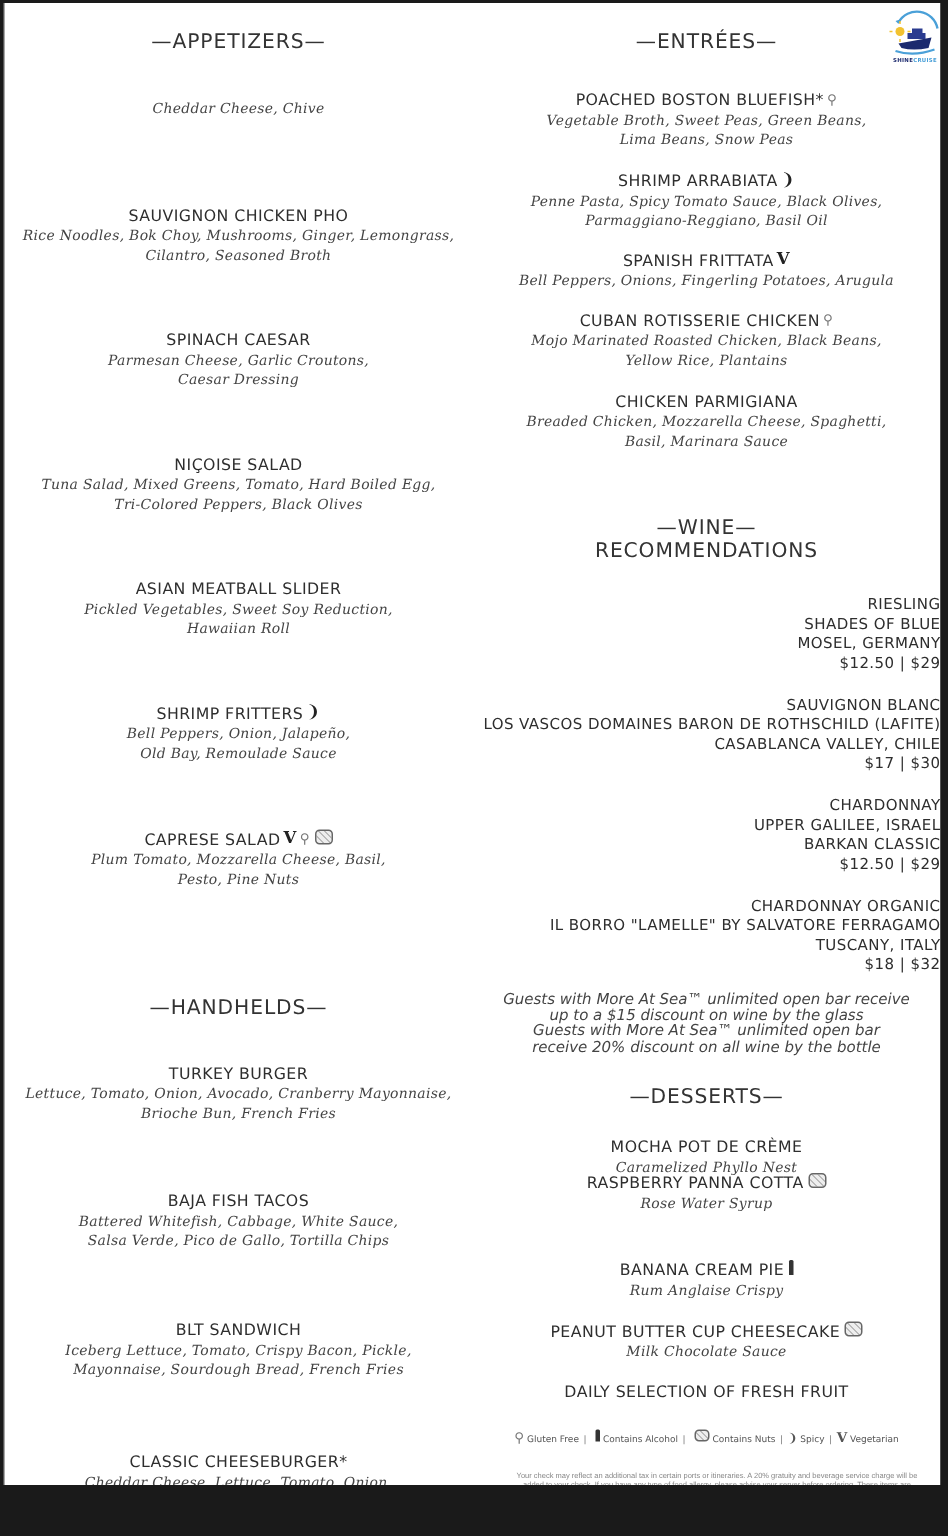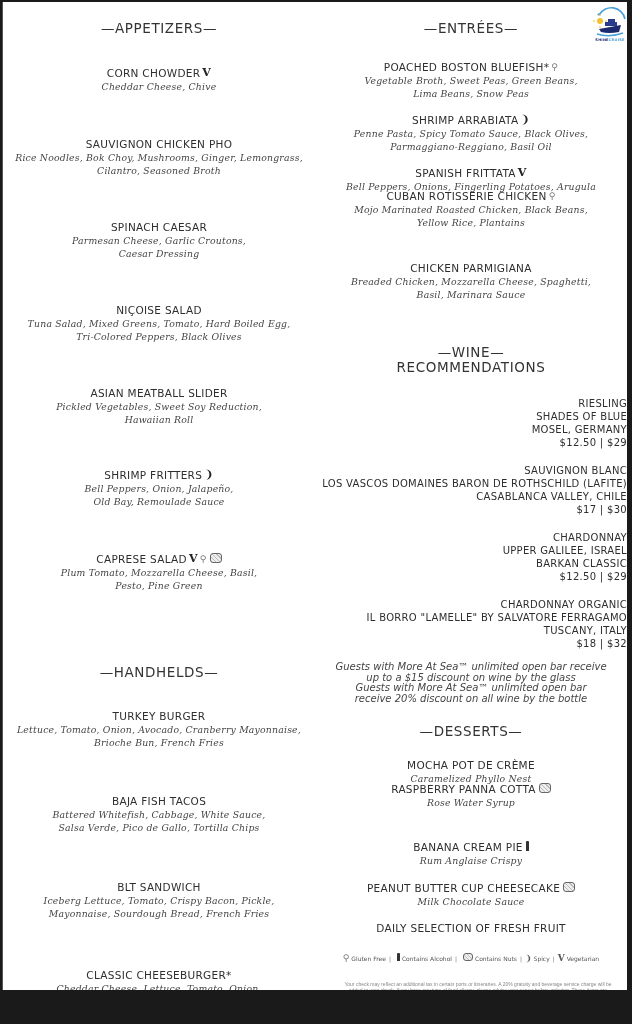--- a/index.html
+++ b/index.html
@@ -60,21 +60,20 @@
 </style>
 </head>
 <body>
 
 <div class="page">
 
   <div class="col col-left">
     <div class="sec-title" style="top:18px">—APPETIZERS—</div>
 
     <div class="item" style="top:64px">
-      <div class="name"><span>CORN CHOWDER</span><span class="icon ico-veg">V</span></div>
       <div class="desc">
           <span>Cheddar Cheese, Chive</span>
         </div>
     </div>
 
     <div class="item" style="top:135px">
       <div class="name">SAUVIGNON CHICKEN PHO</div>
       <div class="desc">
           <span>Rice Noodles, Bok Choy, Mushrooms, Ginger, Lemongrass,</span>
           <span>Cilantro, Seasoned Broth</span>
@@ -110,21 +109,21 @@
       <div class="desc">
           <span>Bell Peppers, Onion, Jalapeño,</span>
           <span>Old Bay, Remoulade Sauce</span>
         </div>
     </div>
 
     <div class="item" style="top:550px">
       <div class="name"><span>CAPRESE SALAD</span><span class="icon ico-veg">V</span><span class="icon ico-gf">⚲</span><span class="ico-nut"></span></div>
       <div class="desc">
           <span>Plum Tomato, Mozzarella Cheese, Basil,</span>
-          <span>Pesto, Pine Green</span>
+          <span>Pesto, Pine Nuts</span>
         </div>
     </div>
 
     <div class="sec-title" style="top:662px">—HANDHELDS—</div>
 
     <div class="item" style="top:707px">
       <div class="name">TURKEY BURGER</div>
       <div class="desc">
           <span>Lettuce, Tomato, Onion, Avocado, Cranberry Mayonnaise,</span>
           <span>Brioche Bun, French Fries</span>
@@ -175,21 +174,21 @@
         </div>
     </div>
 
     <div class="item" style="top:164px">
       <div class="name"><span>SPANISH FRITTATA</span><span class="icon ico-veg">V</span></div>
       <div class="desc">
           <span>Bell Peppers, Onions, Fingerling Potatoes, Arugula</span>
         </div>
     </div>
 
-    <div class="item" style="top:187px">
+    <div class="item" style="top:205px">
       <div class="name"><span>CUBAN ROTISSERIE CHICKEN</span><span class="icon ico-gf">⚲</span></div>
       <div class="desc">
           <span>Mojo Marinated Roasted Chicken, Black Beans,</span>
           <span>Yellow Rice, Plantains</span>
         </div>
     </div>
 
     <div class="item" style="top:259px">
       <div class="name">CHICKEN PARMIGIANA</div>
       <div class="desc">

